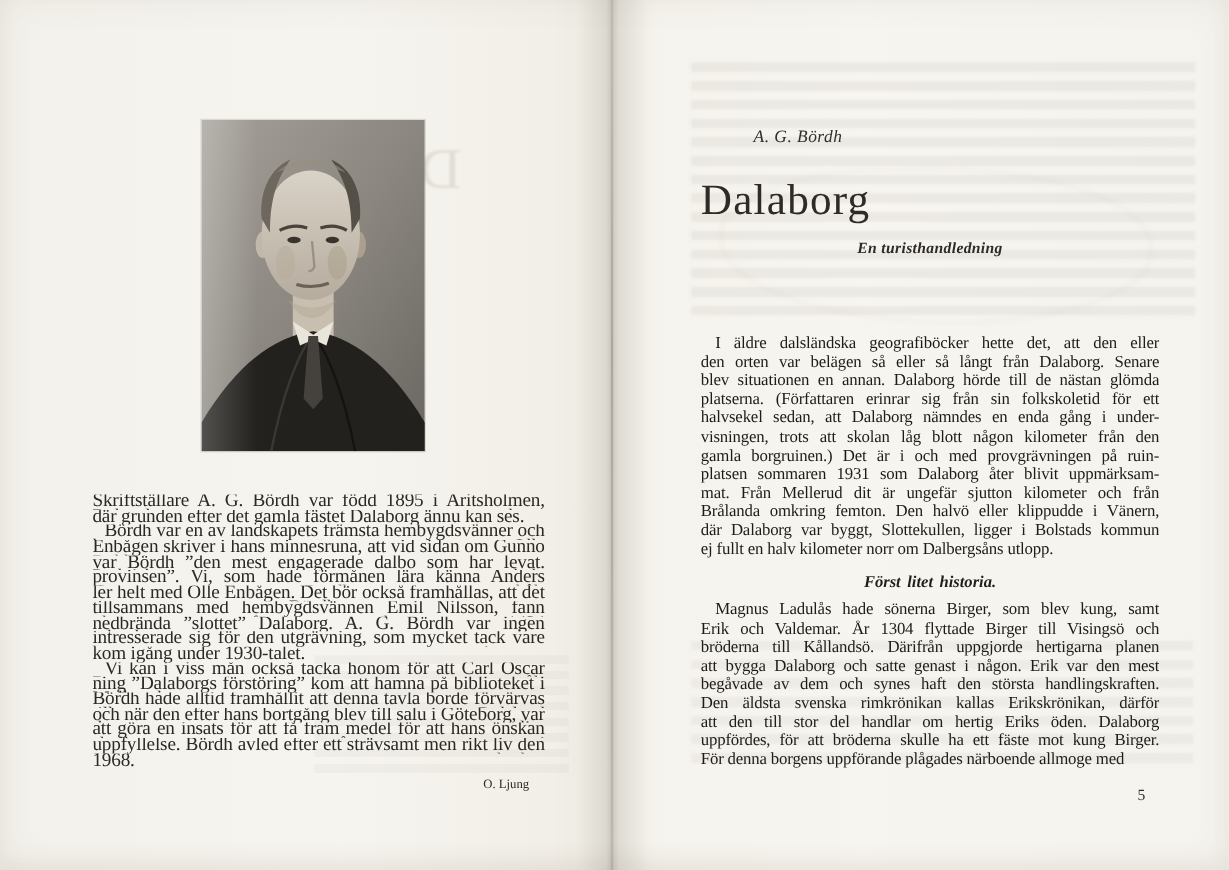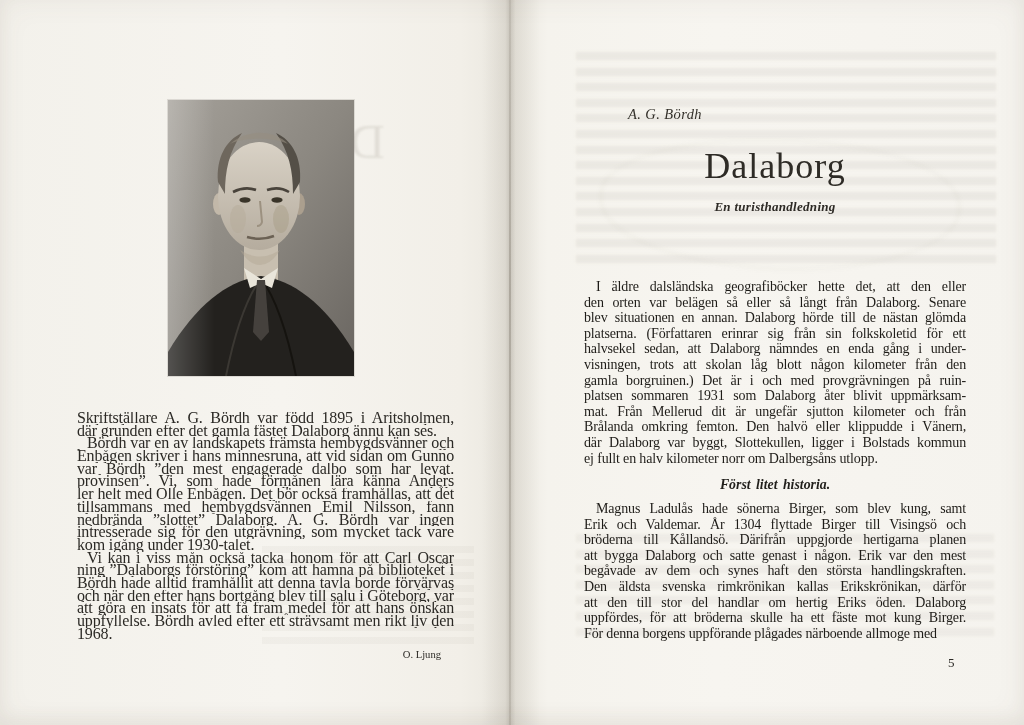--- a/index.html
+++ b/index.html
@@ -31,21 +31,21 @@
   .photo svg{display:block;width:100%;height:100%;}
 
   
   .txt{position:absolute;z-index:5;color:#262420;}
   .caption{left:77px;top:412px;width:377px;font-size:16px;line-height:12.7px;letter-spacing:-.15px;color:#2b2925;}
   .caption .line{height:12.7px;}
   .caption .indent{text-indent:10px;}
   .signature{left:70px;top:649px;width:377px;text-align:right;padding-right:6px;font-size:10.6px;color:#2b2925;}
 
   .byline{left:588px;top:106px;width:200px;font-size:14.5px;font-style:italic;letter-spacing:.4px;color:#33302a;margin-left:40px;}
-  .title{left:584px;top:146px;width:382px;text-align:center;font-size:36px;line-height:40px;
+  .title{left:584px;top:146px;width:382px;font-size:36px;line-height:40px;
     font-weight:400;letter-spacing:1px;color:#2e2b26;}
   .subtitle{left:584px;top:199px;width:382px;text-align:center;font-size:13px;font-weight:bold;
     font-style:italic;letter-spacing:.3px;color:#2e2b26;}
   .rbody{width:382px;font-size:14px;line-height:15.6px;letter-spacing:-.15px;color:#1e1c18;}
   .rbody .line{height:15.6px;}
   .rbody .indent{text-indent:12px;}
   .intro{left:584px;top:279px;}
   .heading{left:584px;top:477px;width:382px;text-align:center;font-size:13.8px;font-weight:bold;
     font-style:italic;word-spacing:2px;color:#211f1b;}
   .history{left:584px;top:501px;}

